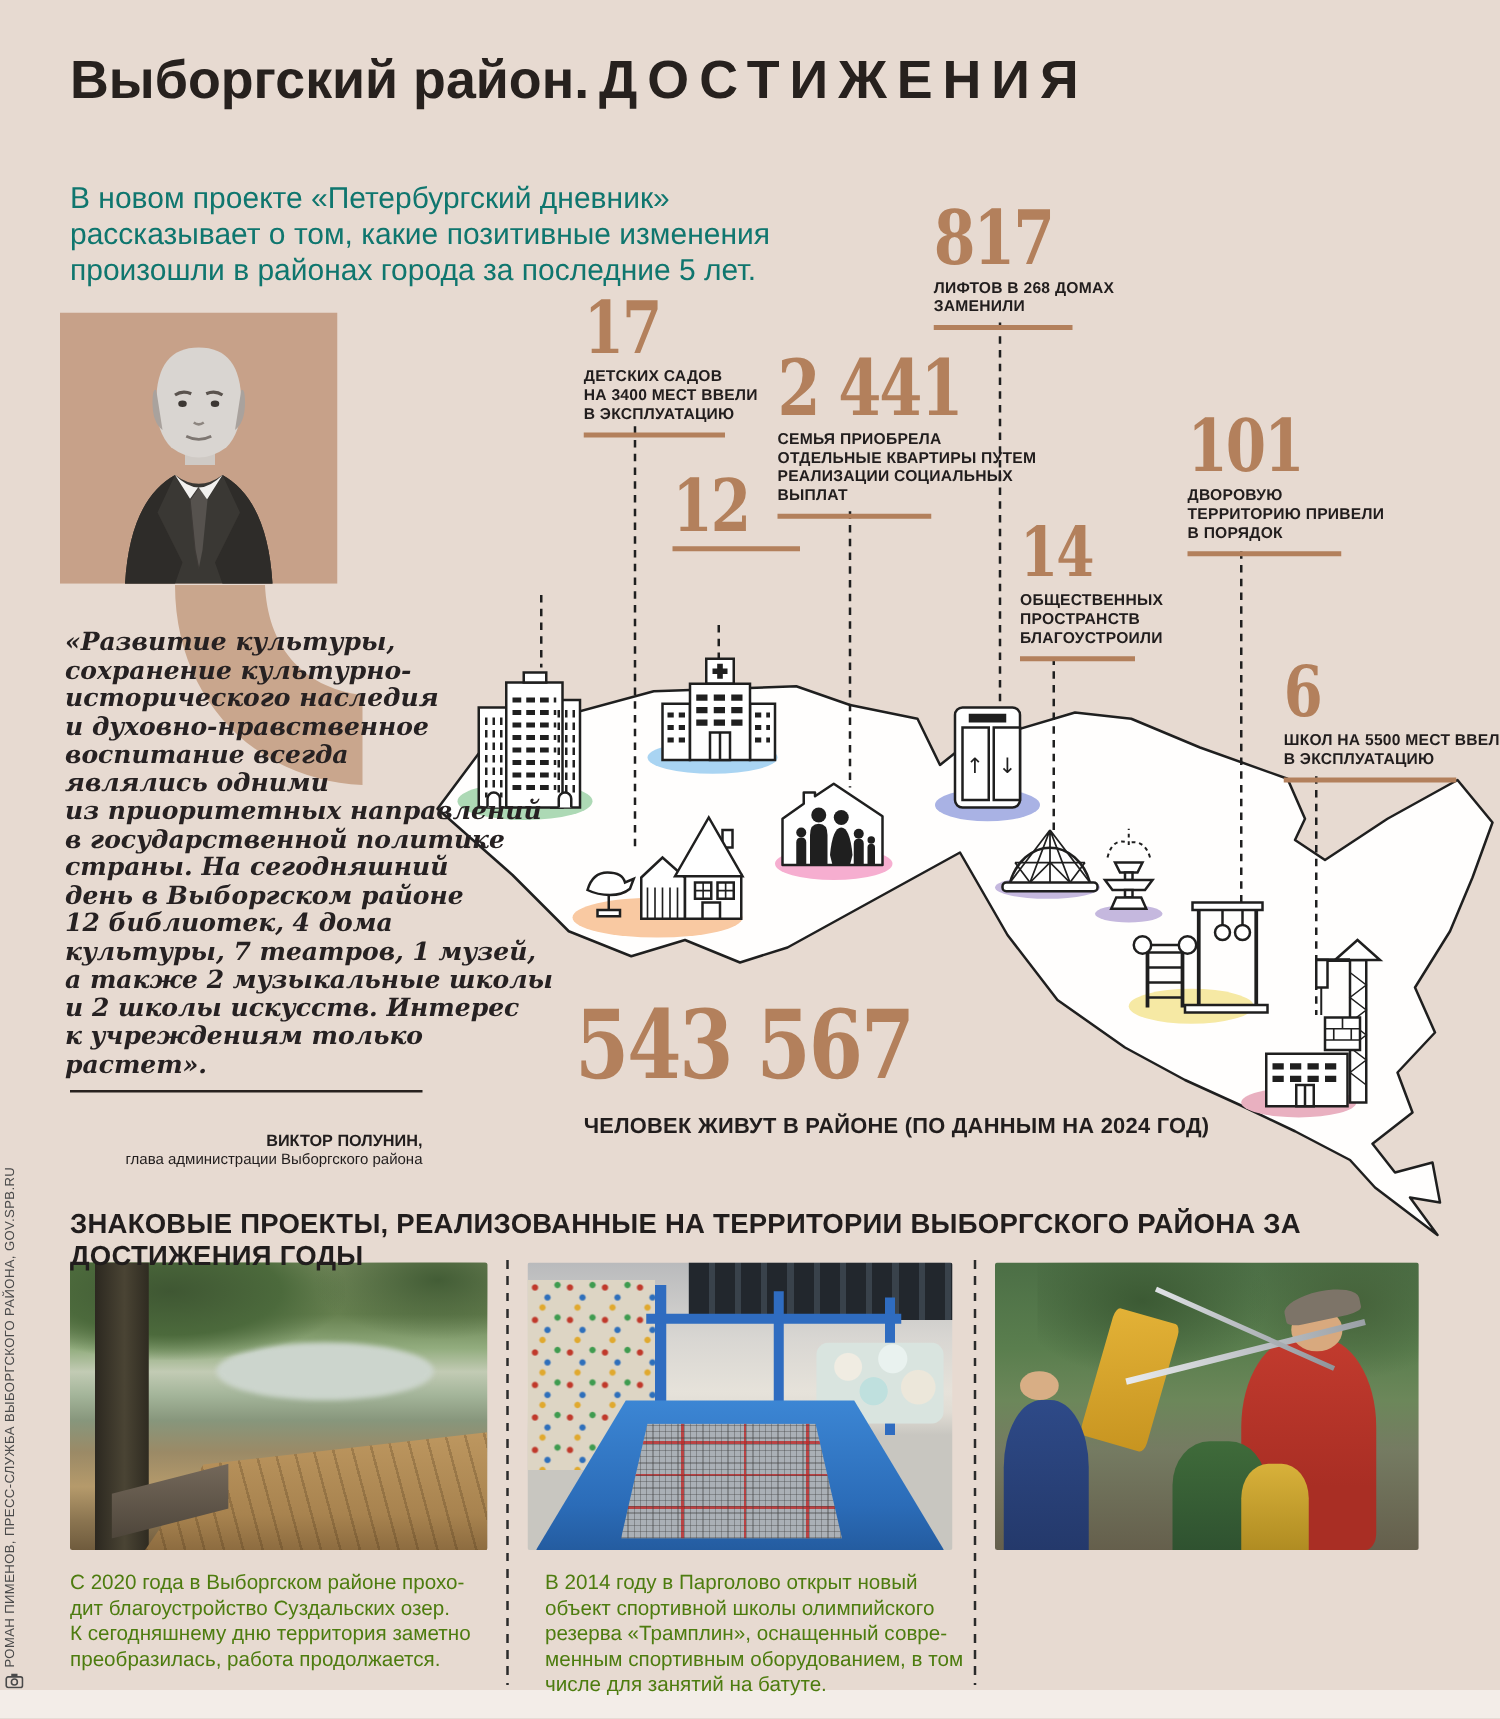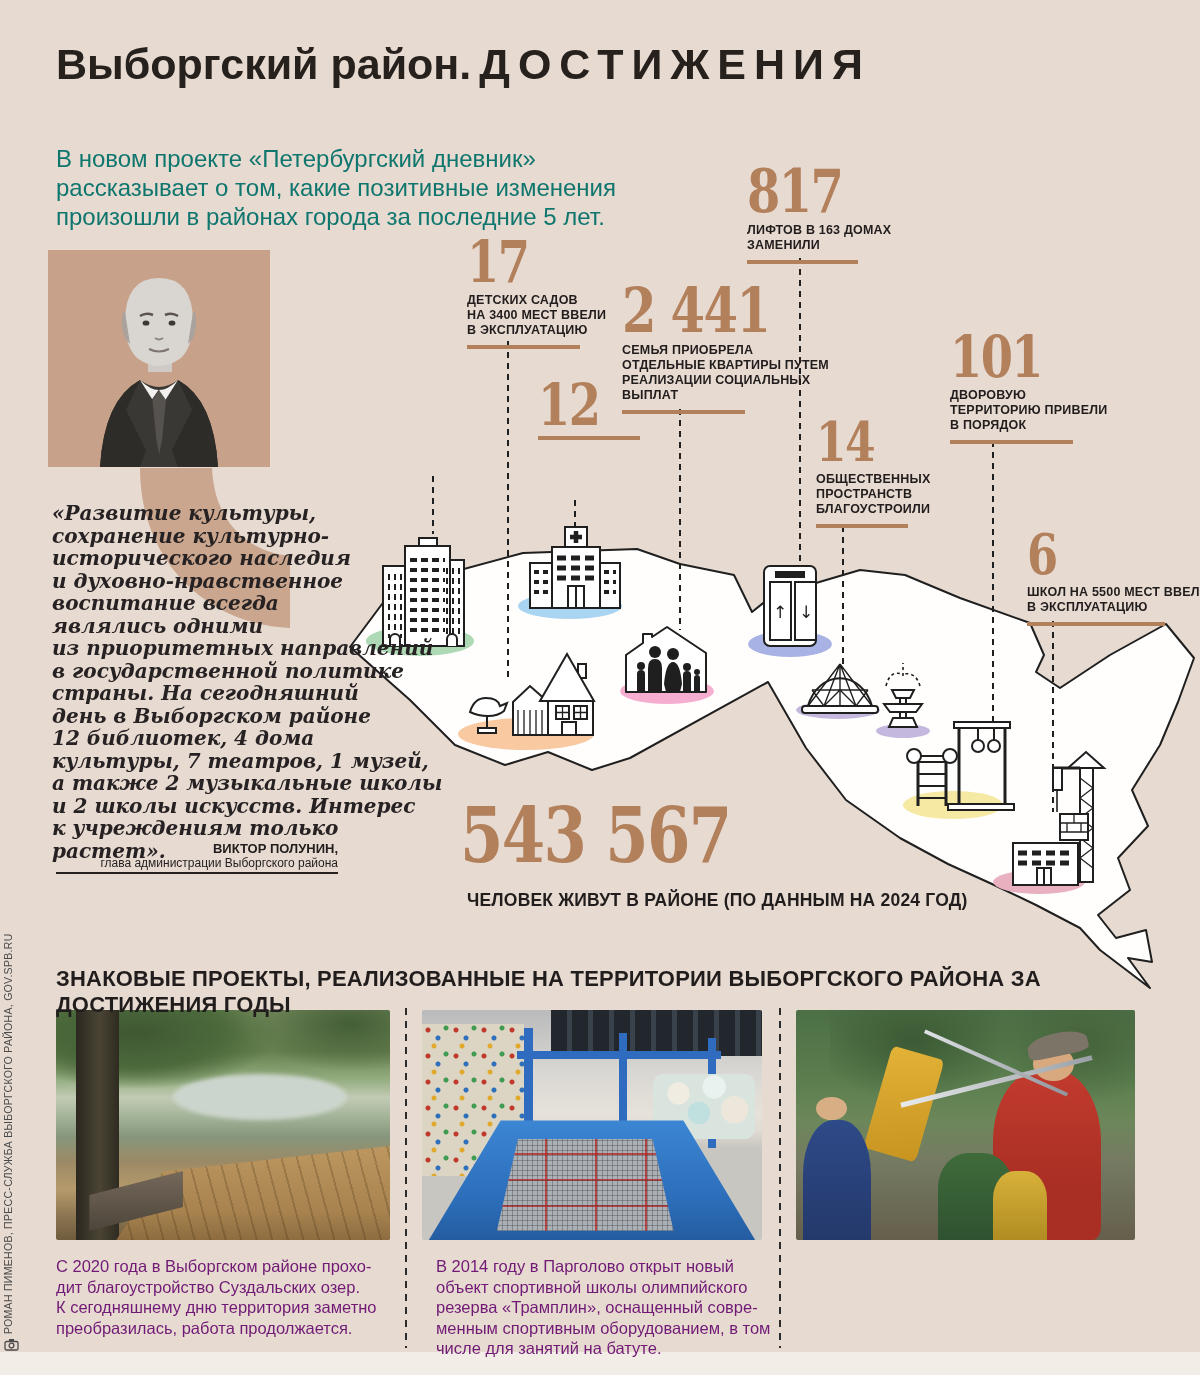--- a/index.html
+++ b/index.html
@@ -7,36 +7,36 @@
           font-family:"Liberation Sans",sans-serif;color:#211d1d;}
   svg.art{position:absolute;left:0;top:0;z-index:1;}
   .txt{position:absolute;z-index:3;}
   h1.title{position:absolute;left:56px;top:40px;margin:0;font-size:43px;color:#27211e;z-index:3;white-space:nowrap;}
   h1 .accent{letter-spacing:8px;margin-left:8px;text-align:center;}
   .intro{left:56px;top:108px;font-size:24px;line-height:29px;white-space:pre-line;color:#0f766e;margin-top:36px;}
   .portrait{position:absolute;left:48px;top:250px;width:222px;height:217px;z-index:2;}
   .quote{left:52px;top:502px;font-family:"DejaVu Serif",serif;font-style:italic;font-weight:bold;
          font-size:20px;line-height:22.5px;white-space:pre-line;color:#262122;}
   .attr-rule{position:absolute;left:56px;top:872px;width:282px;height:2px;background:#27211e;z-index:3;}
-  .attr{left:56px;top:841px;width:282px;text-align:right;}
+  .attr{left:56px;top:905px;width:282px;text-align:right;}
   .attr .name{font-size:13px;font-weight:bold;}
   .attr .role{font-size:12px;}
   .stat{position:absolute;z-index:3;}
   .stat .num{font-family:"DejaVu Serif",serif;font-weight:bold;color:#b3805c;line-height:.78;
              display:inline-block;transform:scaleX(.8);transform-origin:0 60%;letter-spacing:-2px;white-space:nowrap;}
   .stat .label{font-weight:bold;font-size:12.5px;line-height:15px;margin-top:7px;white-space:pre-line;
                width:max-content;letter-spacing:.2px;color:#211d1d;}
   .stat .rule{height:4px;background:#b3805c;margin-top:7px;}
   .pop-num{left:460px;top:806px;font-family:"DejaVu Serif",serif;font-weight:bold;font-size:76px;line-height:.8;
            color:#b3805c;transform:scaleX(.82);transform-origin:0 0;letter-spacing:-2px;white-space:nowrap;}
   .pop-label{left:467px;top:890px;font-size:17.5px;font-weight:bold;letter-spacing:.2px;}
   .sec-head{left:56px;top:966px;font-size:22px;font-weight:bold;letter-spacing:.2px;}
   .photo{position:absolute;top:1010px;height:230px;z-index:2;overflow:hidden;border-radius:2px;}
   .photo>div{position:absolute;}
-  .caption{top:1256px;font-size:16.5px;line-height:20.5px;white-space:pre-line;color:#701a75;}
+  .caption{top:1256px;font-size:16.5px;line-height:20.5px;white-space:pre-line;color:#4d7c0f;}
   .vsep{position:absolute;top:1008px;height:340px;width:2px;z-index:2;
         background:repeating-linear-gradient(to bottom,#2b2b2b 0 7px,transparent 7px 13px);}
   .credit{position:absolute;left:2px;top:1012px;height:322px;z-index:3;writing-mode:vertical-rl;
           transform:rotate(180deg);font-size:10.5px;letter-spacing:.3px;color:#4a4a4a;white-space:nowrap;}
   .cam{position:absolute;left:4px;top:1338px;z-index:3;}
   .bottom-strip{position:absolute;left:0;top:1352px;width:1200px;height:23px;background:#f3ede8;z-index:1;}
 </style>
 </head>
 <body>
 
@@ -256,21 +256,21 @@
   <div class="stat" style="left:622px;top:287px;width:123px;">
     <div class="num" style="font-size:62px;">2 441</div>
     <div class="label">СЕМЬЯ ПРИОБРЕЛА
 ОТДЕЛЬНЫЕ КВАРТИРЫ ПУТЕМ
 РЕАЛИЗАЦИИ СОЦИАЛЬНЫХ
 ВЫПЛАТ</div>
     <div class="rule"></div>
   </div>
   <div class="stat" style="left:747px;top:168px;width:111px;">
     <div class="num" style="font-size:60px;">817</div>
-    <div class="label">ЛИФТОВ В 163 ДОМАХ
+    <div class="label">ЛИФТОВ В 268 ДОМАХ
 ЗАМЕНИЛИ</div>
     <div class="rule"></div>
   </div>
   <div class="stat" style="left:816px;top:421px;width:92px;">
     <div class="num" style="font-size:55px;">14</div>
     <div class="label">ОБЩЕСТВЕННЫХ
 ПРОСТРАНСТВ
 БЛАГОУСТРОИЛИ</div>
     <div class="rule"></div>
   </div>

